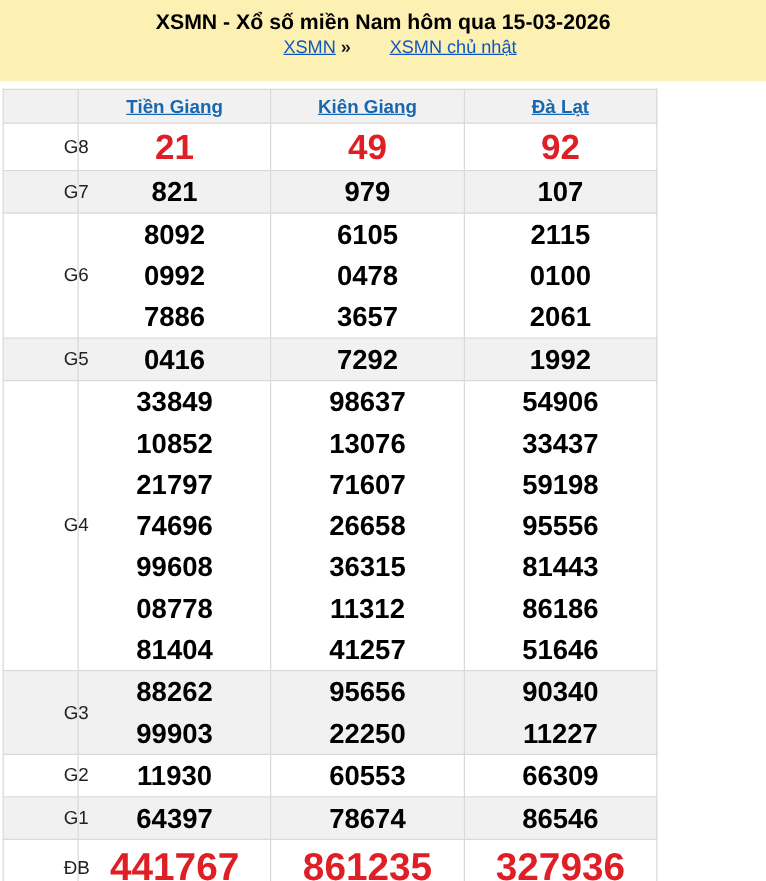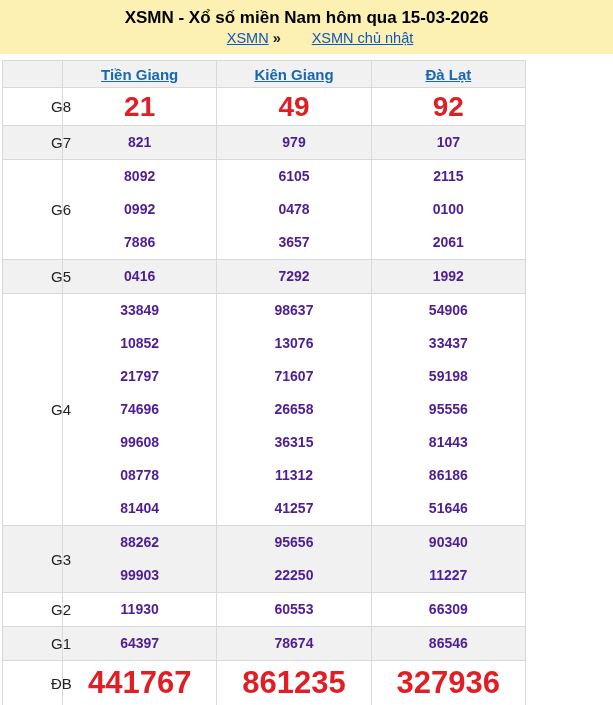--- a/index.html
+++ b/index.html
@@ -14,21 +14,21 @@
   html,body{margin:0;padding:0;}
   body{
     width:613px;height:705px;overflow:hidden;background:#fff;
     font-family:"Liberation Sans","DejaVu Sans",sans-serif;color:#000;
   }
   
   .banner{
     background:var(--banner-yellow);
     text-align:center;
     padding:7px 4px 6px;
-    height:54px;
+    height:65px;
   }
   .banner h1{
     margin:0;
     font-size:17px;
     line-height:21px;
     font-weight:bold;
     color:#000;
   }
   .breadcrumb{
     font-size:14.5px;
@@ -72,23 +72,23 @@
     text-decoration:underline;
     cursor:pointer;
   }
   td.label{
     font-size:15px;
     font-weight:normal;
     color:#222;
     padding-left:48px;
   }
   .num{
-    font-size:14px;
-    font-weight:bold;
-    color:#4c1d95;
+    font-size:22px;
+    font-weight:bold;
+    color:#000000;
     line-height:33px;
   }
   tr.shade{background:var(--row-shade);}
   tr.row-g8 .num{color:var(--number-red);font-size:28px;line-height:37px;}
   tr.row-db .num{color:var(--number-red);font-size:31px;line-height:44px;}
 </style>
 </head>
 <body>
 
 <div class="banner">

